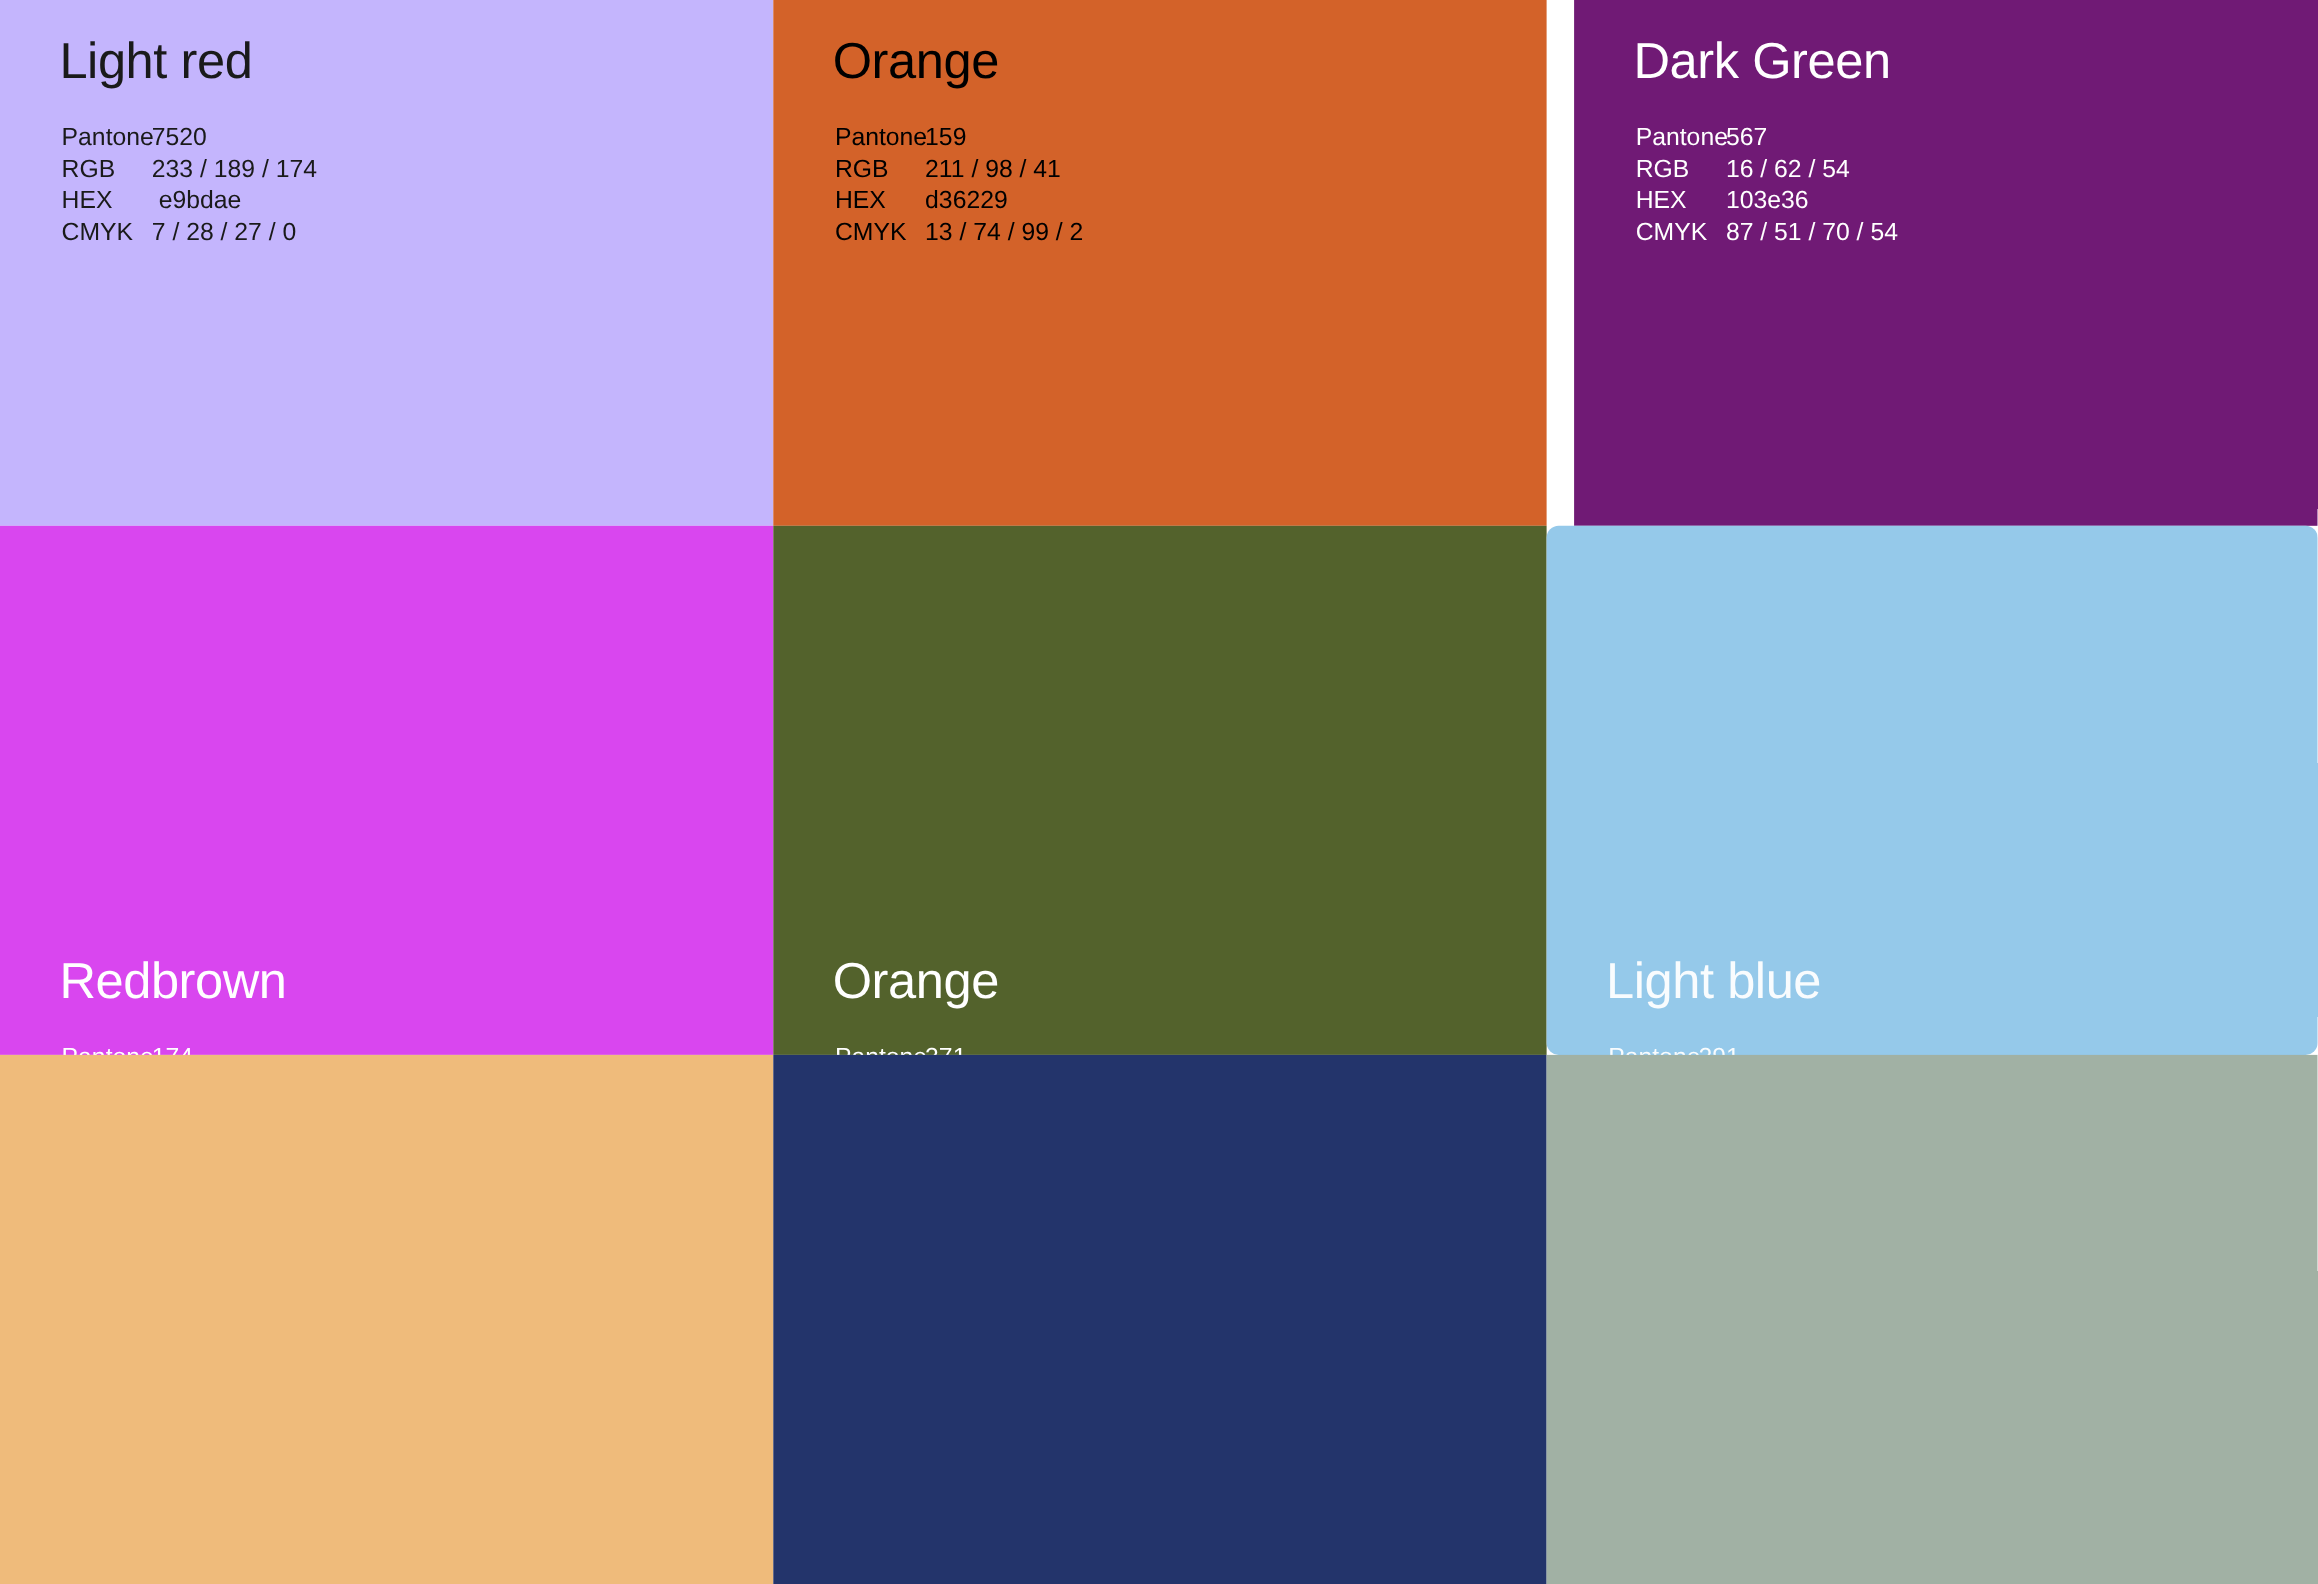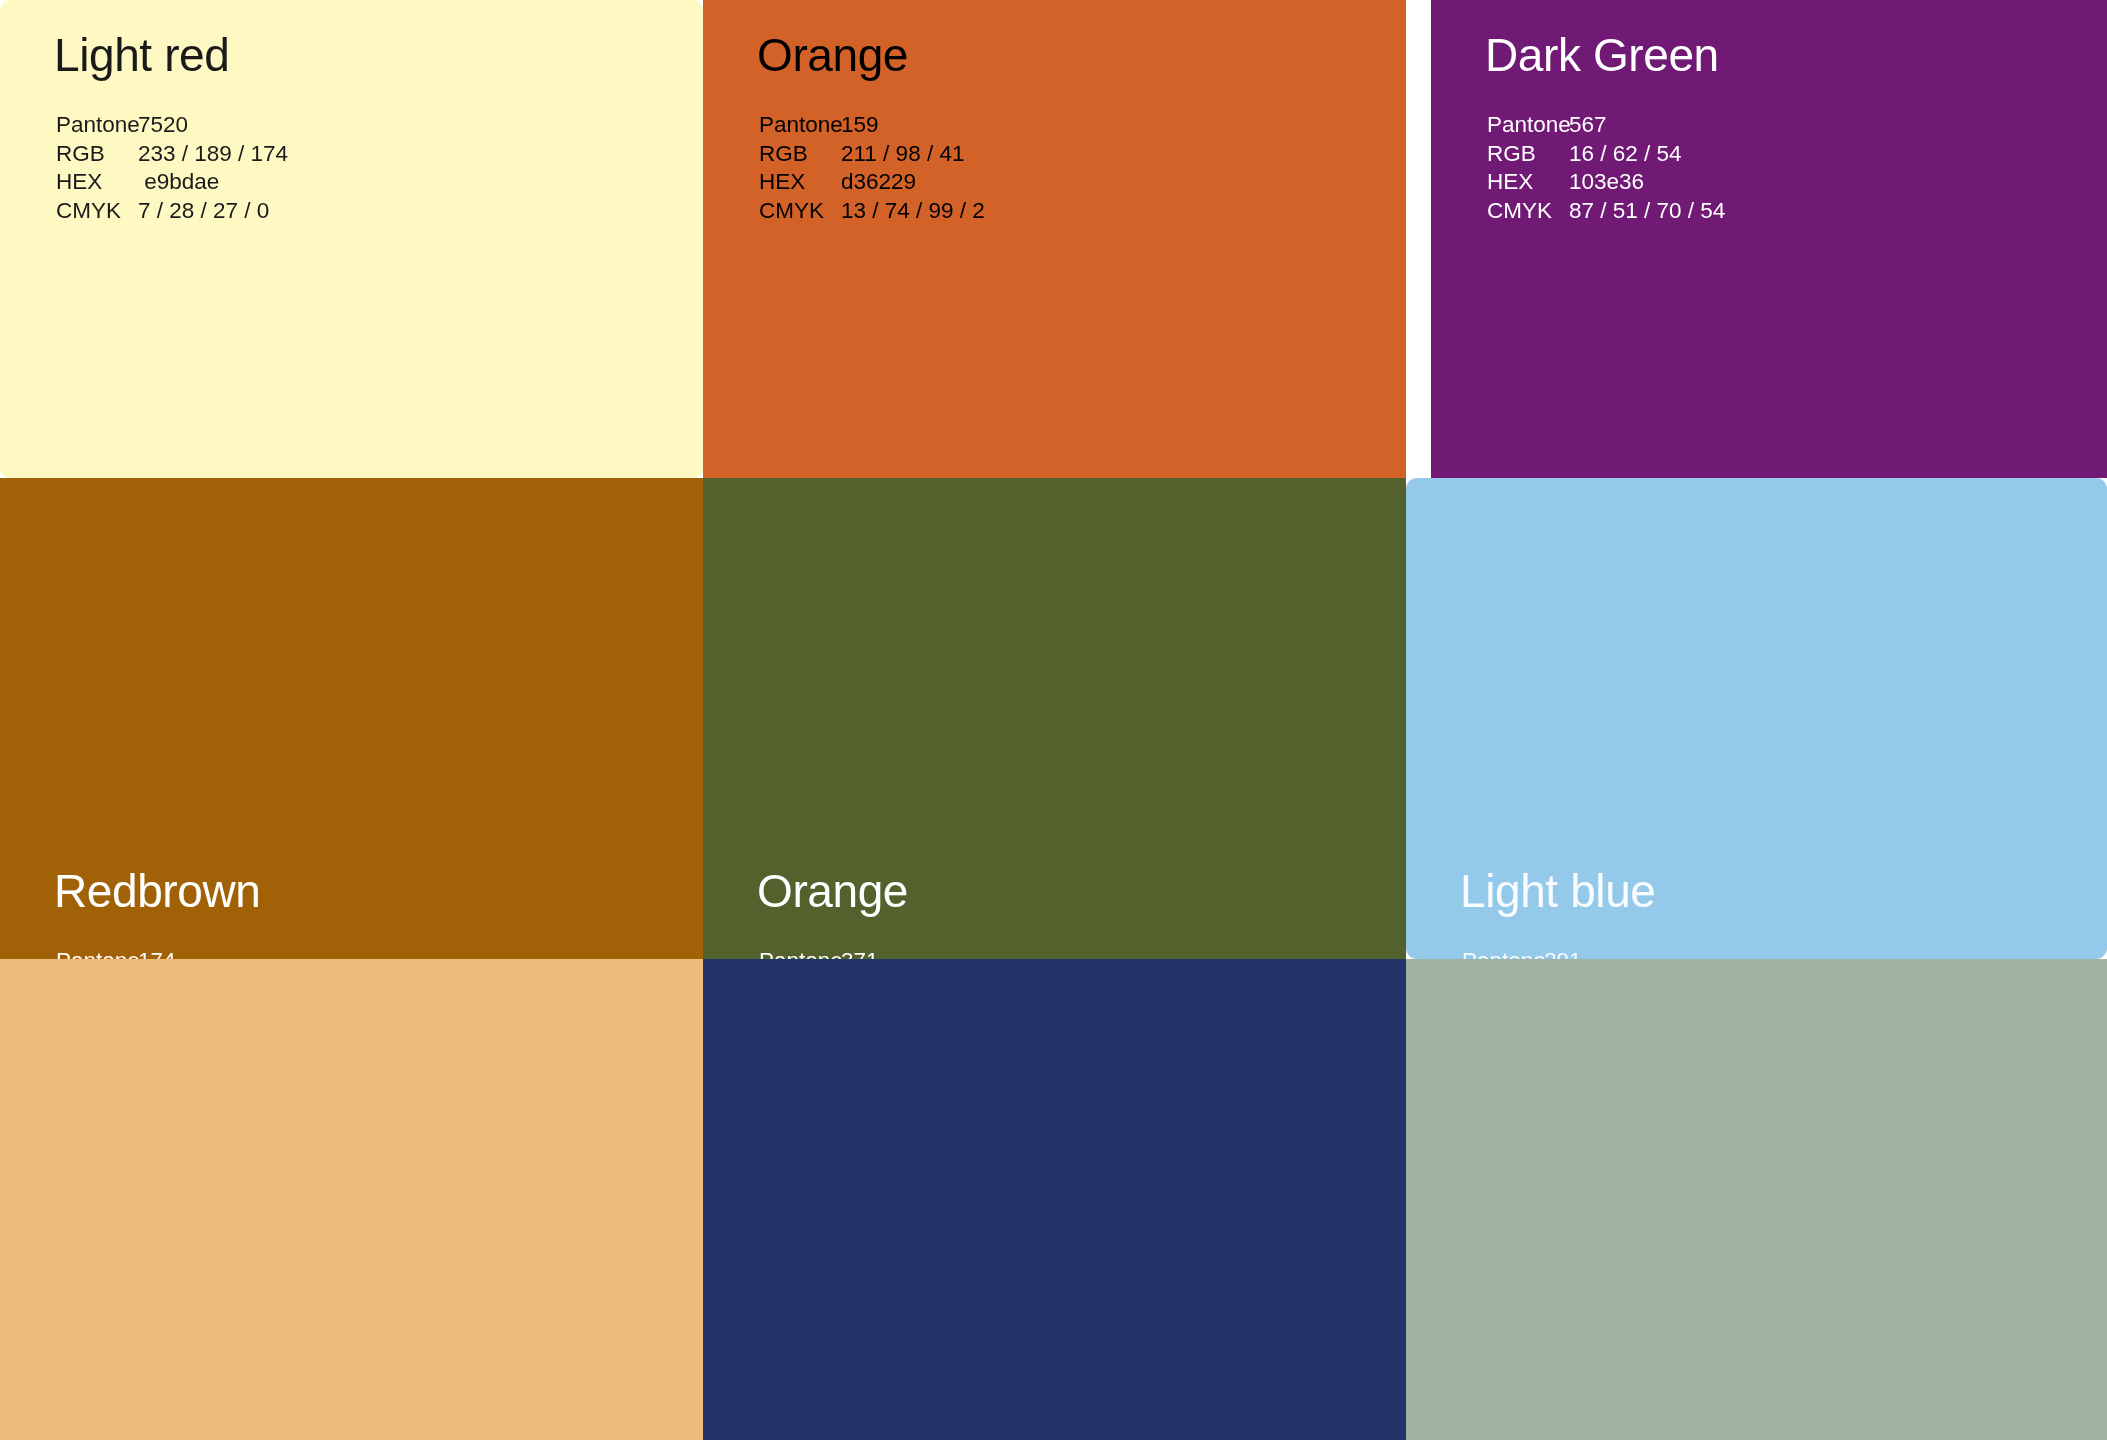--- a/index.html
+++ b/index.html
@@ -60,21 +60,21 @@
   .spec-value {
     display: inline-block;
     white-space: pre;
   }
 </style>
 </head>
 <body>
 
 <div class="palette-grid">
 
-  <div class="swatch row-1" style="background-color: #fef9c3; color: rgb(26, 26, 26); border-radius: 10px;">
+  <div class="swatch row-1" style="background-color: #c4b5fd; color: rgb(26, 26, 26);">
     <div class="swatch-title">Light red</div>
     <div class="swatch-specs">
       <div class="spec-row">
         <span class="spec-label">Pantone</span>
         <span class="spec-value">7520</span>
       </div>
       <div class="spec-row">
         <span class="spec-label">RGB</span>
         <span class="spec-value">233 / 189 / 174</span>
       </div>
@@ -126,21 +126,21 @@
         <span class="spec-label">HEX</span>
         <span class="spec-value">103e36</span>
       </div>
       <div class="spec-row">
         <span class="spec-label">CMYK</span>
         <span class="spec-value">87 / 51 / 70 / 54</span>
       </div>
     </div>
   </div>
 
-  <div class="swatch row-2" style="background-color: #a16207; color: rgb(255, 255, 255); text-align: right;">
+  <div class="swatch row-2" style="background-color: #d946ef; color: rgb(255, 255, 255); text-align: right;">
     <div class="swatch-title">Redbrown</div>
     <div class="swatch-specs">
       <div class="spec-row">
         <span class="spec-label">Pantone</span>
         <span class="spec-value">174</span>
       </div>
 
     </div>
   </div>
 

